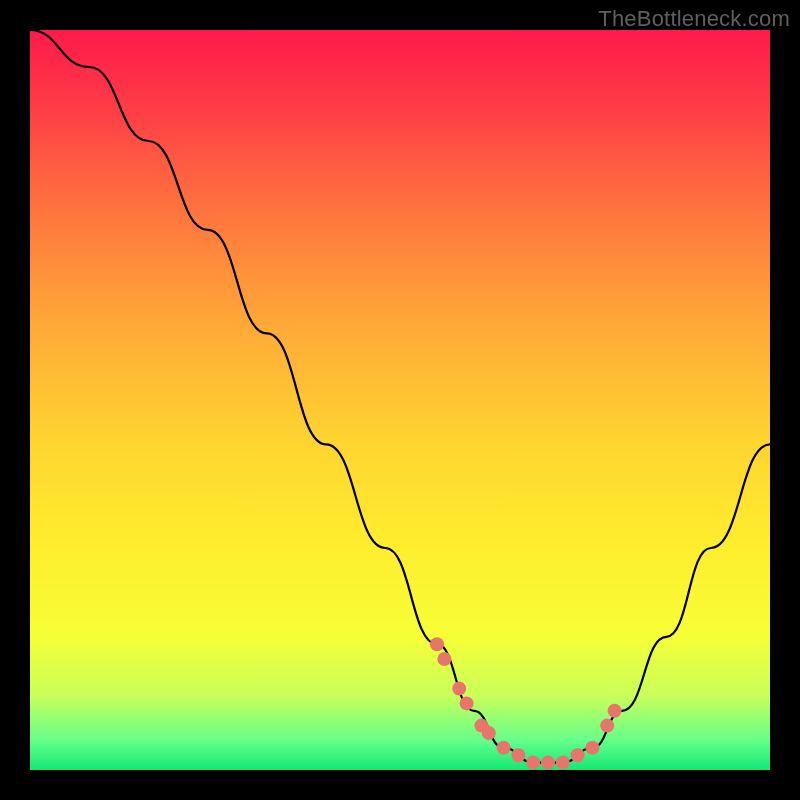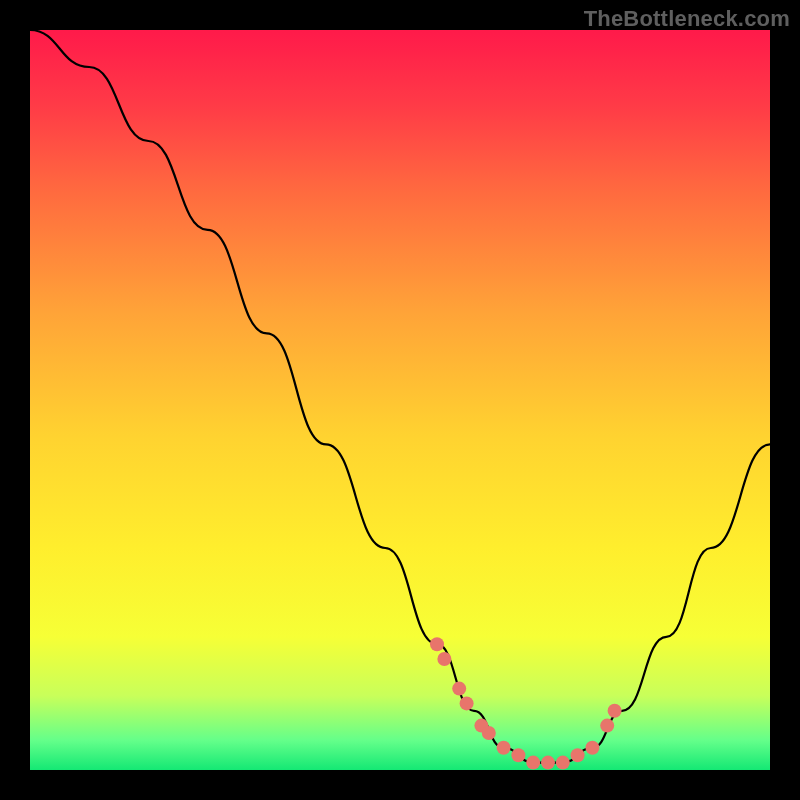--- a/index.html
+++ b/index.html
@@ -1,17 +1,17 @@
 <!DOCTYPE html>
 <html><head>
 <meta charset="utf-8">
 <style>
   html,body{margin:0;padding:0;width:800px;height:800px;background:#000;overflow:hidden}
   .frame{position:absolute;left:30px;top:30px;width:740px;height:740px;background:linear-gradient(to bottom,#ff1a4a 0%,#ff3a47 10%,#ff6b3f 22%,#ffa338 38%,#ffd330 55%,#ffee2d 70%,#f6ff36 82%,#c8ff5a 90%,#64ff8a 96%,#14e874 100%)}
-  .watermark{position:absolute;top:6px;right:10px;font-family:Arial,Helvetica,sans-serif;font-size:22px;font-weight:700;color:#5f5f5f;letter-spacing:.2px}
+  .watermark{position:absolute;top:6px;right:10px;font-family:Arial,Helvetica,sans-serif;font-size:22px;font-weight:400;color:#5f5f5f;letter-spacing:.2px}
   svg{position:absolute;left:0;top:0}
 </style>
 </head>
 <body>
 
 <div class="frame"></div>
 <div class="watermark">TheBottleneck.com</div>
 
 <svg width="800" height="800">
   <g id="curve-layer">

